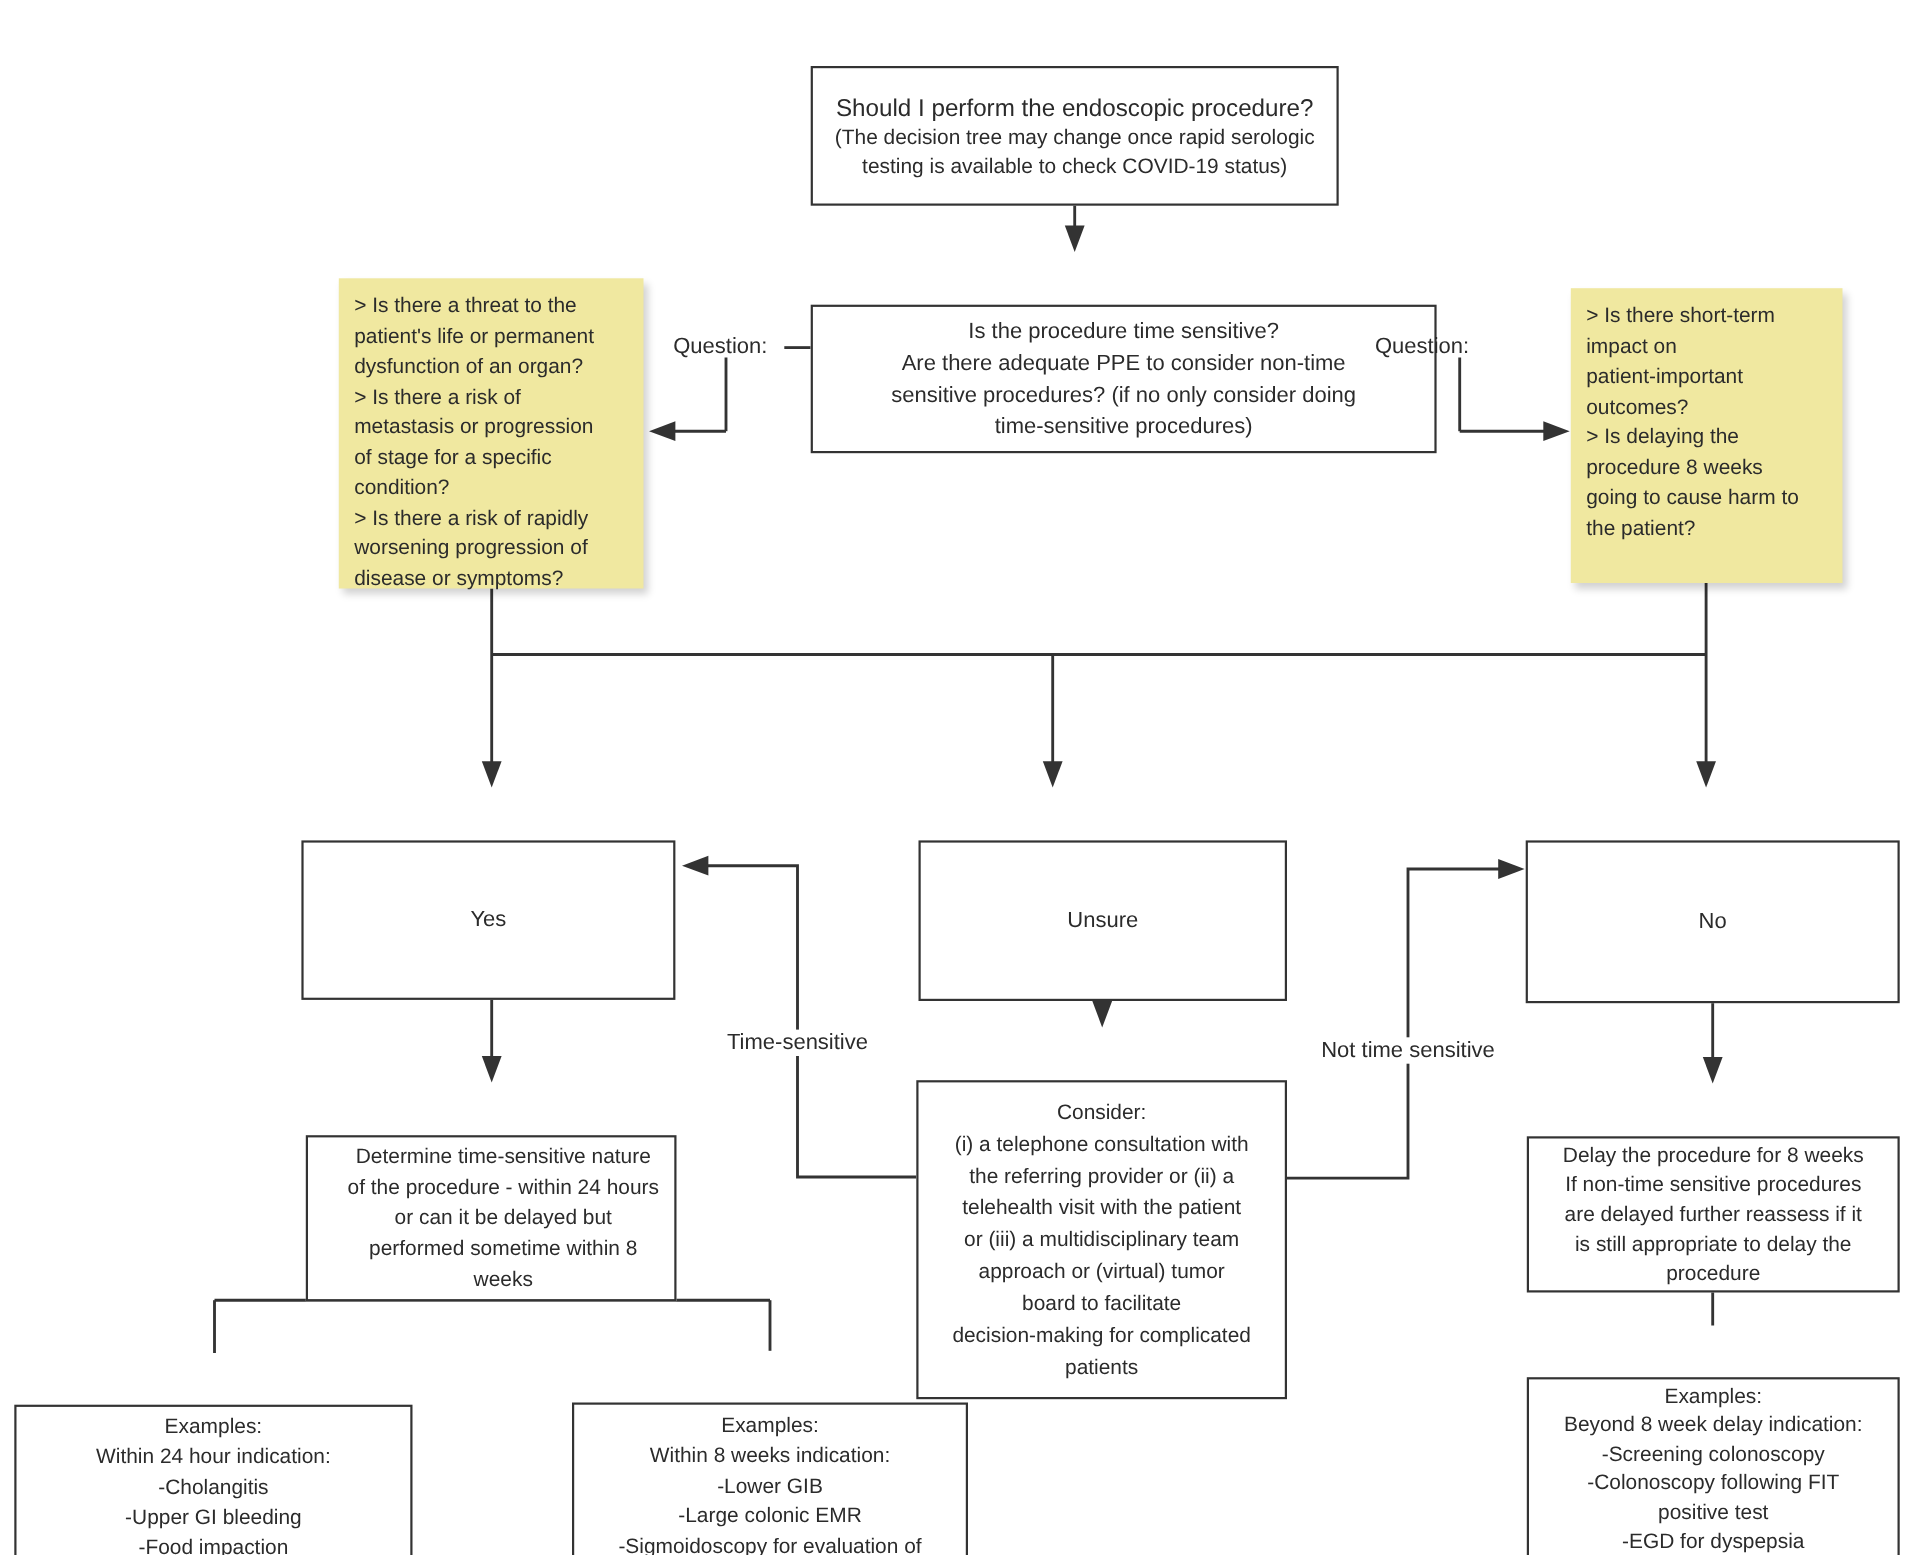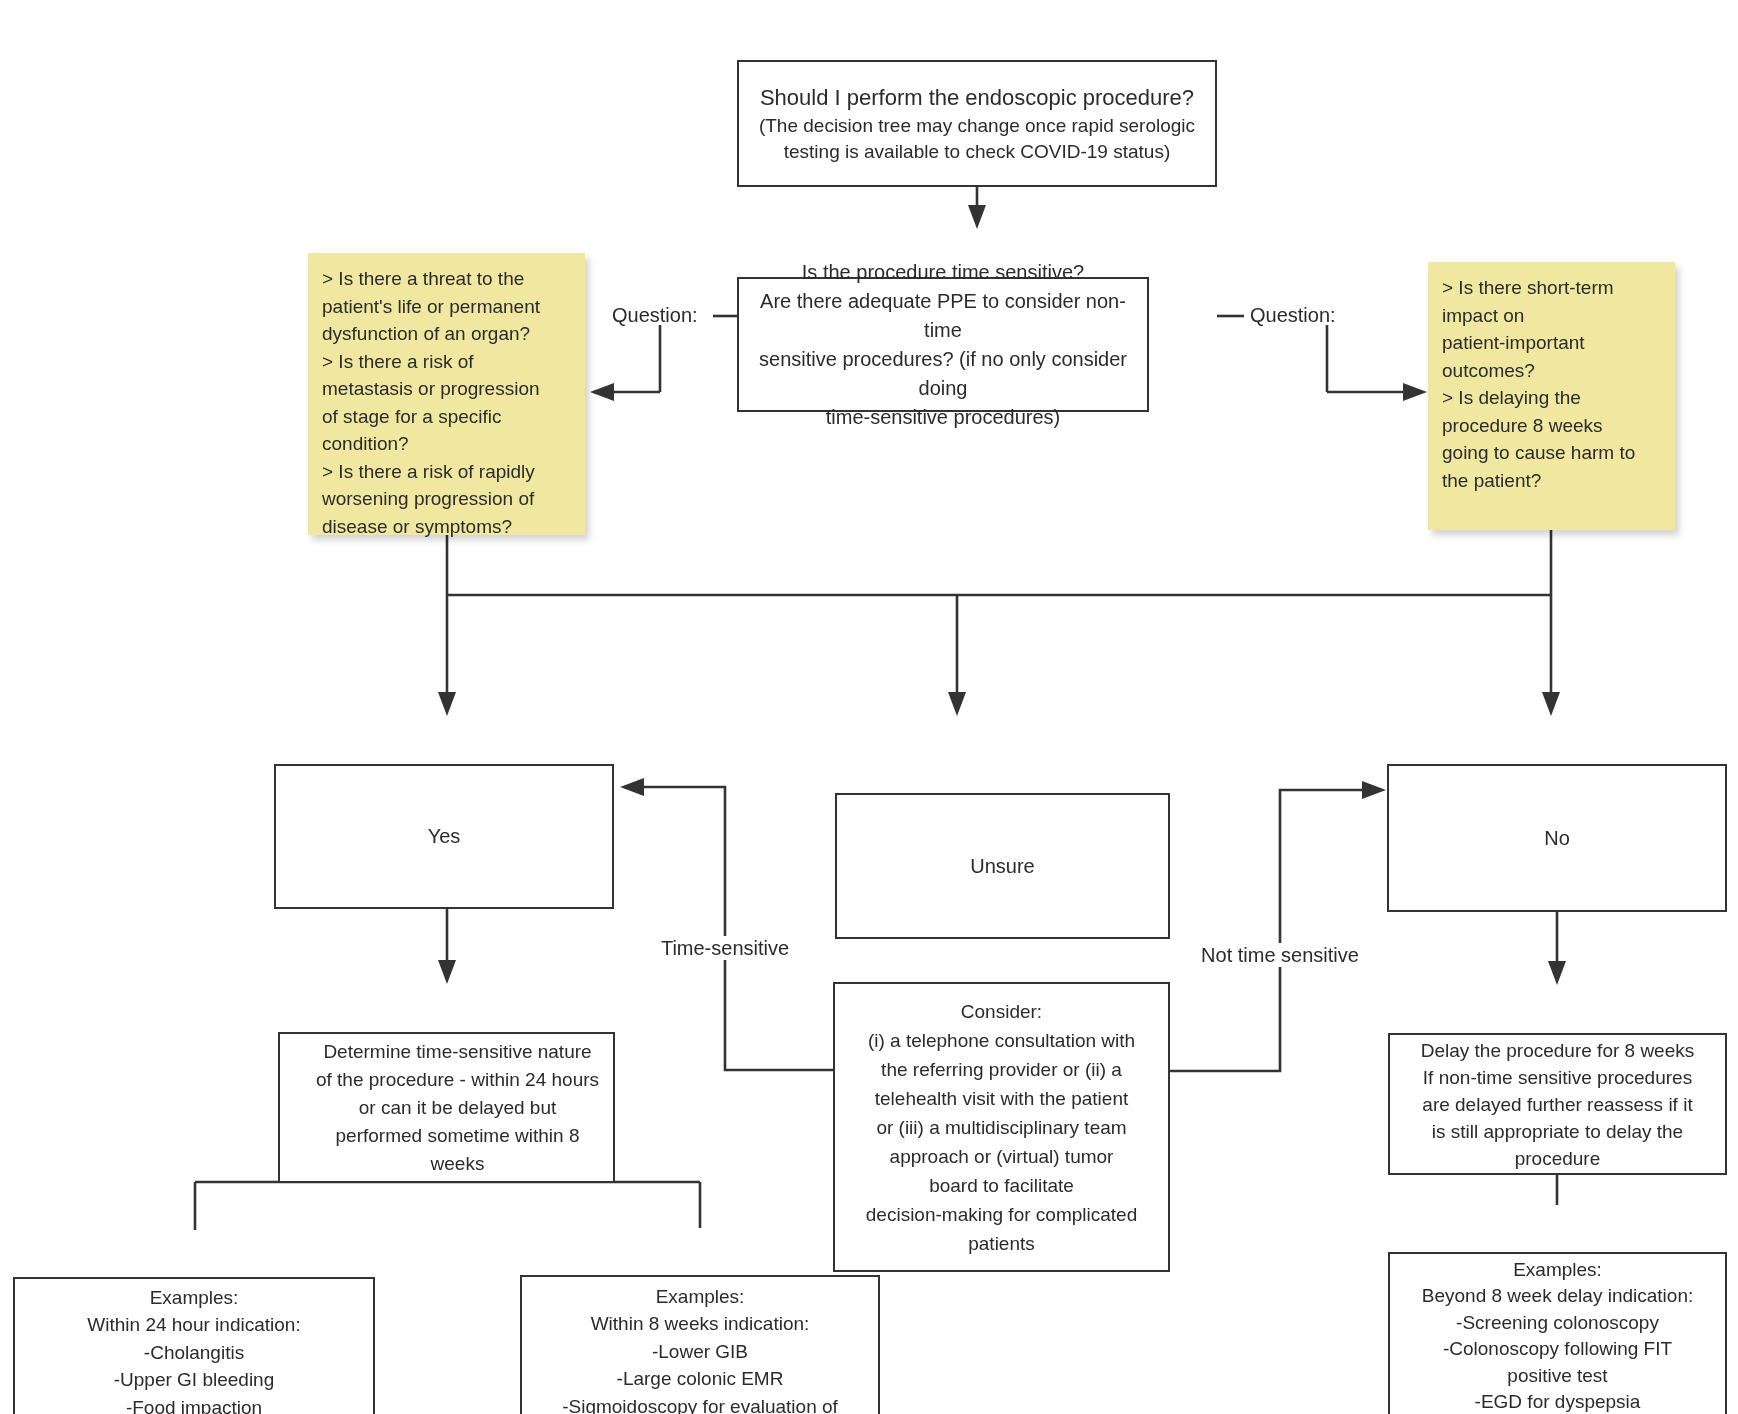--- a/index.html
+++ b/index.html
@@ -118,21 +118,21 @@
       <polygon points="1386,790 1362,781 1362,799"></polygon>
     </g>
   </svg>
 
   <div class="node" style="left:737px;top:13px;width:480px;height:127px;">
     <div class="title">Should I perform the endoscopic procedure?</div>
     <div class="subtitle">(The decision tree may change once rapid serologic
 testing is available to check COVID-19 status)</div>
   </div>
 
-  <div class="node big" style="left:737px;top:230px;width:412px;height:135px;">Is the procedure time sensitive?
+  <div class="node big" style="left:737px;top:230px;width:569px;height:135px;">Is the procedure time sensitive?
 Are there adequate PPE to consider non-time
 sensitive procedures? (if no only consider doing
 time-sensitive procedures)</div>
 
   <div class="q-label" style="left:612px;top:304px;">Question:</div>
   <div class="q-label" style="left:1250px;top:304px;">Question:</div>
 
   <div class="note" style="left:308px;top:253px;width:277px;height:282px;">&gt; Is there a threat to the
 patient's life or permanent
 dysfunction of an organ?
@@ -146,21 +146,21 @@
   <div class="note" style="left:1428px;top:262px;width:247px;height:268px;">&gt; Is there short-term
 impact on
 patient-important
 outcomes?
 &gt; Is delaying the
 procedure 8 weeks
 going to cause harm to
 the patient?</div>
 
   <div class="node big" style="left:274px;top:717px;width:340px;height:145px;">Yes</div>
-  <div class="node big" style="left:835px;top:746px;width:335px;height:146px;">Unsure</div>
+  <div class="node big" style="left:835px;top:717px;width:335px;height:146px;">Unsure</div>
   <div class="node big" style="left:1387px;top:717px;width:340px;height:148px;">No</div>
 
   <div class="edge-label" style="left:725px;top:908px;">Time-sensitive</div>
   <div class="edge-label" style="left:1280px;top:915px;">Not time sensitive</div>
 
   <div class="node" style="left:278px;top:985px;width:337px;height:151px;line-height:28px;padding-left:30px;">Determine time-sensitive nature
 of the procedure - within 24 hours
 or can it be delayed but
 performed sometime within 8
 weeks</div>

